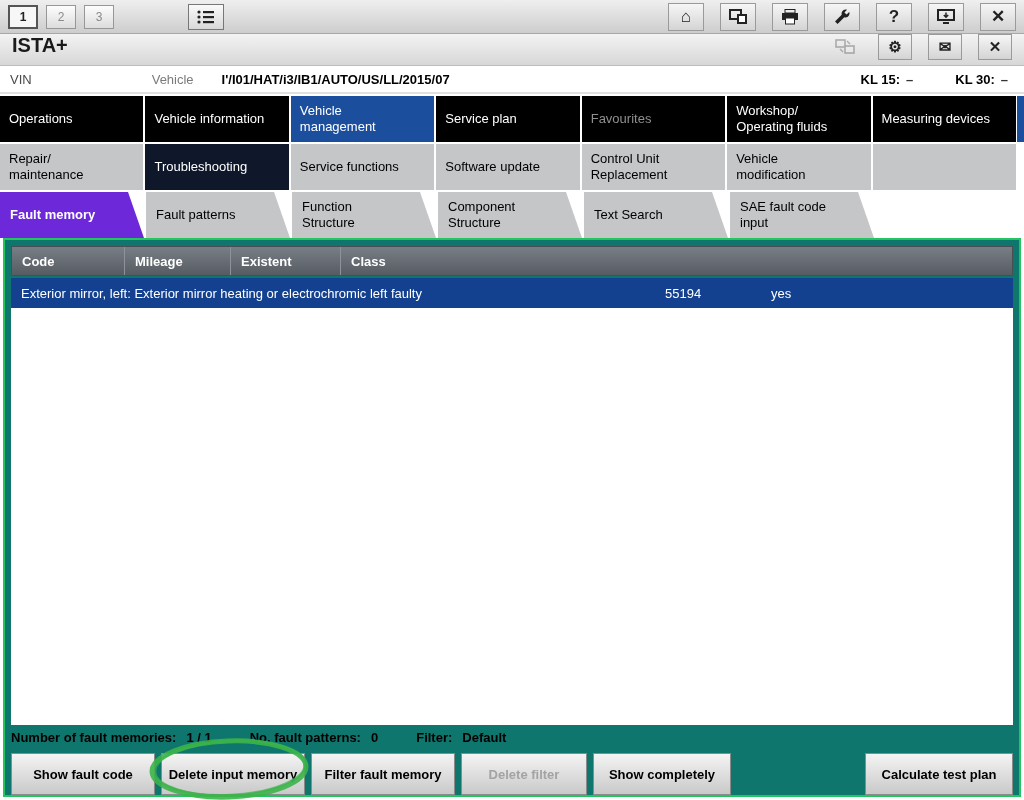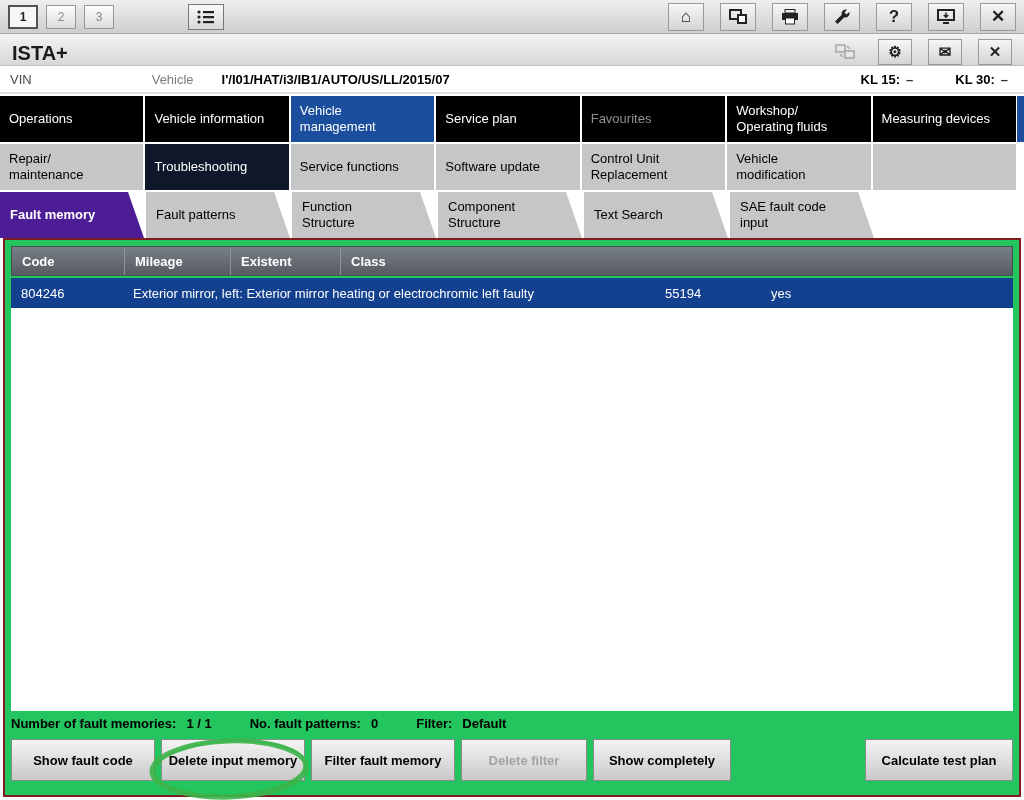--- a/index.html
+++ b/index.html
@@ -15,21 +15,21 @@
              display:flex; align-items:center; justify-content:center; }
   .tb-page.active { border:2px solid #555; background:#f7f7f7; color:#222; font-weight:bold; }
   .tb-list { width:36px; height:26px; margin-left:66px; border:1px solid #777; background:linear-gradient(#fafafa,#d8d8d8);
              display:flex; align-items:center; justify-content:center; }
   .tb-right { margin-left:auto; display:flex; gap:16px; align-items:center; }
   .tb-icon-btn { width:36px; height:28px; border:1px solid #9a9a9a; background:linear-gradient(#f6f6f6,#d4d4d4);
                  display:flex; align-items:center; justify-content:center; font-size:17px; color:#222; font-weight:bold; }
 
   
   .titlebar { height:32px; background:linear-gradient(#f3f3f3,#d7d7d7); border-bottom:1px solid #bdbdbd;
-              display:flex; align-items:flex-end; padding:0 12px; }
+              display:flex; align-items:flex-start; padding:0 12px; }
   .app-title { font-size:20px; font-weight:bold; color:#1a1a1a; }
   .ti-right { margin-left:auto; display:flex; gap:16px; align-items:center; }
   .ti-icon-btn { width:34px; height:26px; border:1px solid #9a9a9a; background:linear-gradient(#f6f6f6,#d4d4d4);
                  display:flex; align-items:center; justify-content:center; font-size:15px; color:#222; font-weight:bold; }
   .ti-ghost { border:none; background:none; opacity:.55; }
 
   
   .vinrow { height:28px; display:flex; align-items:center; font-size:13px; padding:0 10px;
             background:#fff; border-bottom:2px solid #e0e0e0; }
   .vin-label { font-weight:normal; color:#4a4a4a; }
@@ -50,25 +50,25 @@
   .nav1 .cell.disabled { color:#8f8f8f; }
   .nav2 .cell { background:#c5c6c8; color:#000; }
   .nav2 .cell.active { background:#0f172a; color:#fff; }
   .nav-sliver { position:absolute; right:0; top:0; width:7px; height:100%; background:#1b4f9e; }
 
   
   .tabrow { display:flex; background:#fff; height:46px; margin-top:2px; padding-right:8px; position:relative; }
   .tab { width:144px; margin-right:2px; background:#c5c6c8; color:#000; font-size:13px;
          display:flex; align-items:center; padding:4px 10px; line-height:1.2; white-space:pre-line;
          clip-path:polygon(0 0, calc(100% - 16px) 0, 100% 100%, 0 100%); cursor:default; }
-  .tab.active { background:#4c1d95; color:#fff; font-weight:bold; }
+  .tab.active { background:#6d28d9; color:#fff; font-weight:bold; }
 
   
   .content { position:absolute; top:238px; left:3px; right:3px; bottom:3px;
-             border:2px solid #7f1d1d; background:#22c55e; padding:6px 6px 14px 6px;
+             border:2px solid #22c55e; background:#0f766e; padding:6px 6px 0 6px;
              display:flex; flex-direction:column; }
   .thead { display:flex; height:30px; background:linear-gradient(#787e85,#565c62);
            color:#fff; font-weight:bold; font-size:13px; border:1px solid #494e53; }
   .th { display:flex; align-items:center; padding:0 10px; height:100%; border-left:1px solid #8d939a; }
   .th:first-child { border-left:none; }
   .col-code { width:112px; flex:none; }
   .col-desc { flex:1; }
   .col-mileage { width:106px; flex:none; }
   .col-existent { width:110px; flex:none; }
   .col-class { width:142px; flex:none; }
@@ -228,21 +228,20 @@
   <div class="content">
 
     <div class="thead">
       <div class="th col-code">Code</div>
       <div class="th col-mileage">Mileage</div>
       <div class="th col-existent">Existent</div>
       <div class="th col-class">Class</div>
     </div>
 
     <div class="trow">
-      <div class="td col-code">804246</div>
       <div class="td col-desc">Exterior mirror, left: Exterior mirror heating or electrochromic left faulty</div>
       <div class="td col-mileage">55194</div>
       <div class="td col-existent">yes</div>
       <div class="td col-class"></div>
     </div>
 
     <div class="table-filler"></div>
 
     <div class="statusline">
       <span class="st-label">Number of fault memories:</span>

